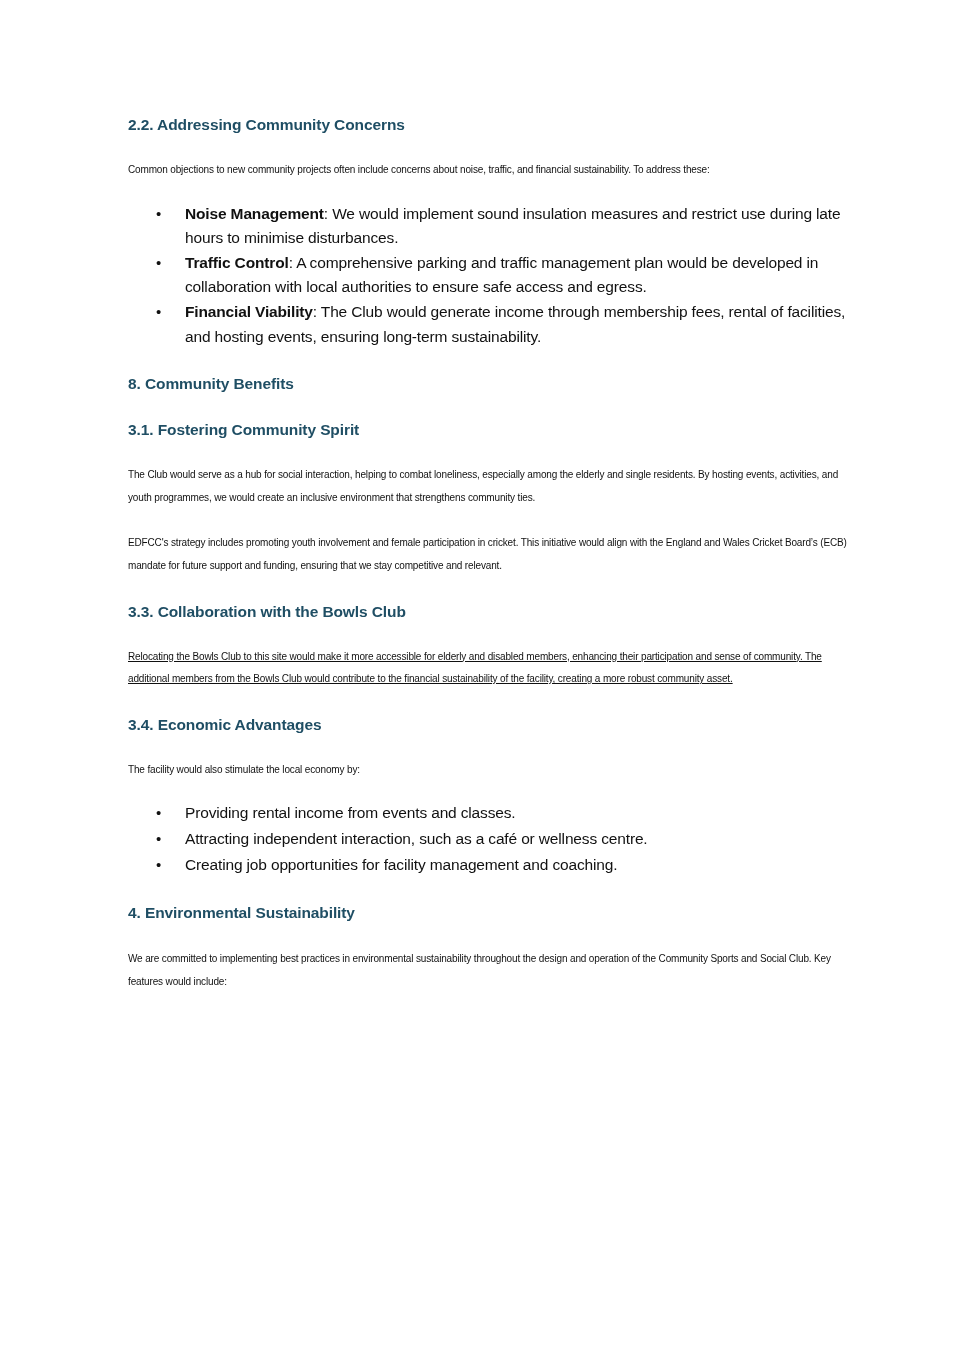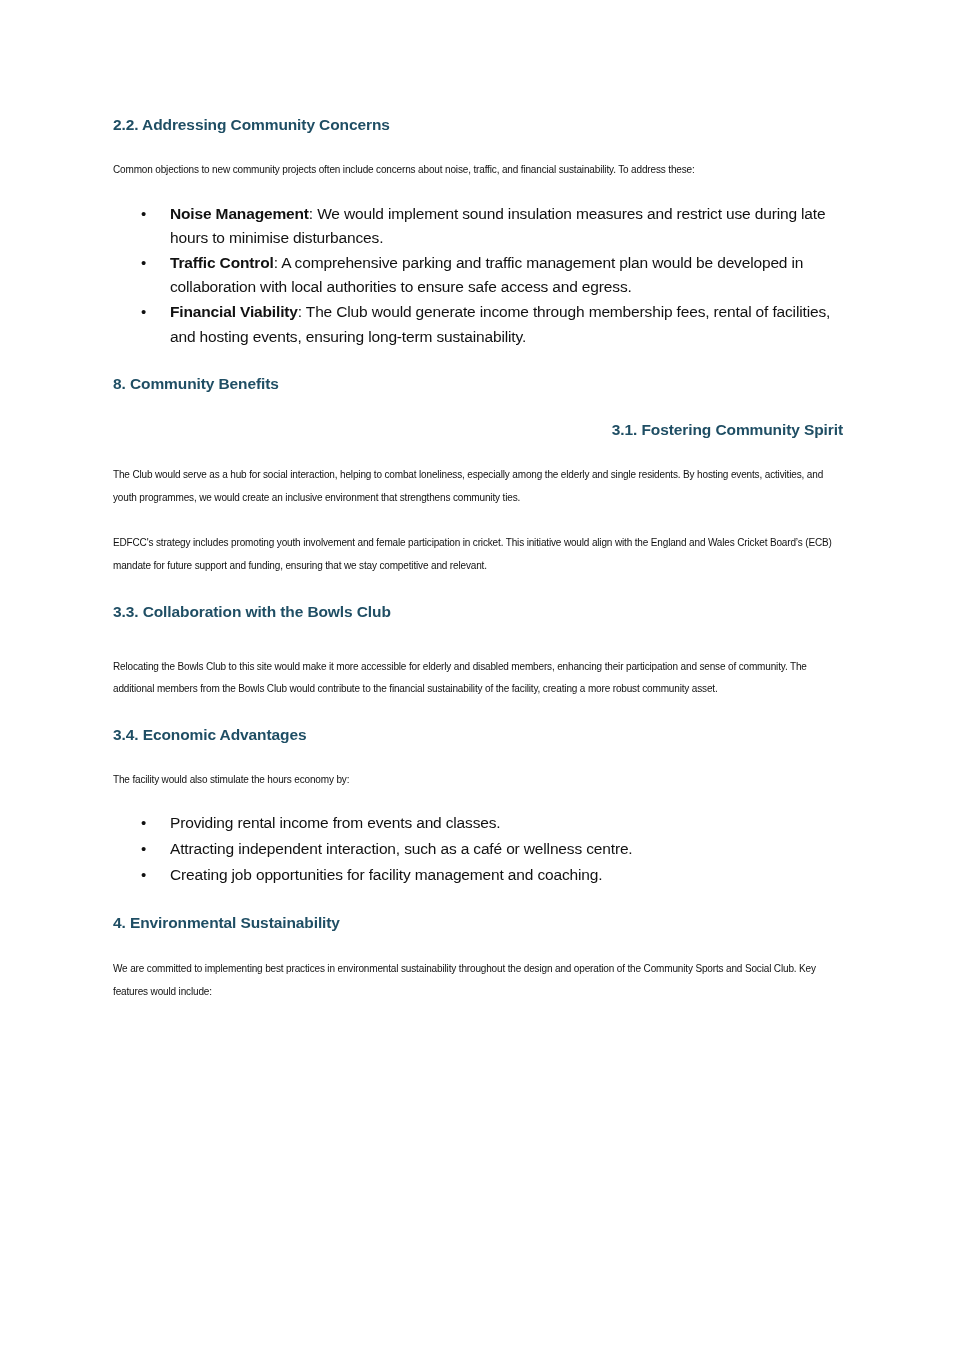--- a/index.html
+++ b/index.html
@@ -1,18 +1,18 @@
 <!DOCTYPE html>
 <html><head>
 <meta charset="utf-8">
 <style>
   html, body { margin: 0; padding: 0; background: #ffffff; }
   body { width: 954px; height: 1350px; position: relative; overflow: hidden;
          font-family: "Liberation Sans", sans-serif; color: #111111; }
-  .page { position: absolute; left: 113px; top: 114px; width: 730px; }
+  .page { position: absolute; left: 128px; top: 114px; width: 730px; }
   .h { color: #1f4e64; font-weight: bold; font-size: 15.5px; line-height: 22px; margin: 0; letter-spacing: -0.1px; }
   .p { font-size: 10px; line-height: 22.6px; margin: 0; letter-spacing: -0.15px; }
   ul { margin: 0; padding: 0; list-style: none; }
   li { position: relative; padding-left: 57px; font-size: 15.5px; line-height: 24.6px; letter-spacing: -0.15px; }
   li .bullet { position: absolute; left: 28px; top: 0; font-size: 15px; }
   li b { font-weight: bold; }
   ul.econ li { line-height: 26px; }
 </style>
 </head>
 <body>
@@ -22,30 +22,30 @@
   <h3 class="h">2.2. Addressing Community Concerns</h3>
   <p class="p" style="margin-top:23px;">Common objections to new community projects often include concerns about noise, traffic, and financial sustainability. To address these:</p>
   <ul style="margin-top:20px;">
     <li><span class="bullet">•</span><b>Noise Management</b><span>: We would implement sound insulation measures and restrict use during late hours to minimise disturbances.</span></li>
     <li><span class="bullet">•</span><b>Traffic Control</b><span>: A comprehensive parking and traffic management plan would be developed in collaboration with local authorities to ensure safe access and egress.</span></li>
     <li><span class="bullet">•</span><b>Financial Viability</b><span>: The Club would generate income through membership fees, rental of facilities, and hosting events, ensuring long-term sustainability.</span></li>
   </ul>
 
   <h3 class="h" style="margin-top:24px;">8. Community Benefits</h3>
 
-  <h3 class="h" style="margin-top:24px;text-align:right;">3.1. Fostering Community Spirit</h3>
+  <h3 class="h" style="margin-top:24px;">3.1. Fostering Community Spirit</h3>
   <p class="p" style="margin-top:23px;">The Club would serve as a hub for social interaction, helping to combat loneliness, especially among the elderly and single residents. By hosting events, activities, and youth programmes, we would create an inclusive environment that strengthens community ties.</p>
 
   <p class="p" style="margin-top:23px;">EDFCC's strategy includes promoting youth involvement and female participation in cricket. This initiative would align with the England and Wales Cricket Board’s (ECB) mandate for future support and funding, ensuring that we stay competitive and relevant.</p>
 
   <h3 class="h" style="margin-top:23px;">3.3. Collaboration with the Bowls Club</h3>
-  <p class="p" style="margin-top:33px;">Relocating the Bowls Club to this site would make it more accessible for elderly and disabled members, enhancing their participation and sense of community. The additional members from the Bowls Club would contribute to the financial sustainability of the facility, creating a more robust community asset.</p>
+  <p class="p" style="margin-top:23px;text-decoration:underline;">Relocating the Bowls Club to this site would make it more accessible for elderly and disabled members, enhancing their participation and sense of community. The additional members from the Bowls Club would contribute to the financial sustainability of the facility, creating a more robust community asset.</p>
 
   <h3 class="h" style="margin-top:23px;">3.4. Economic Advantages</h3>
-  <p class="p" style="margin-top:23px;">The facility would also stimulate the hours economy by:</p>
+  <p class="p" style="margin-top:23px;">The facility would also stimulate the local economy by:</p>
   <ul class="econ" style="margin-top:19px;">
     <li><span class="bullet">•</span><span>Providing rental income from events and classes.</span></li>
     <li><span class="bullet">•</span><span>Attracting independent interaction, such as a café or wellness centre.</span></li>
     <li><span class="bullet">•</span><span>Creating job opportunities for facility management and coaching.</span></li>
   </ul>
 
   <h3 class="h" style="margin-top:24px;">4. Environmental Sustainability</h3>
   <p class="p" style="margin-top:24px;">We are committed to implementing best practices in environmental sustainability throughout the design and operation of the Community Sports and Social Club. Key features would include:</p>
 
 </div>

